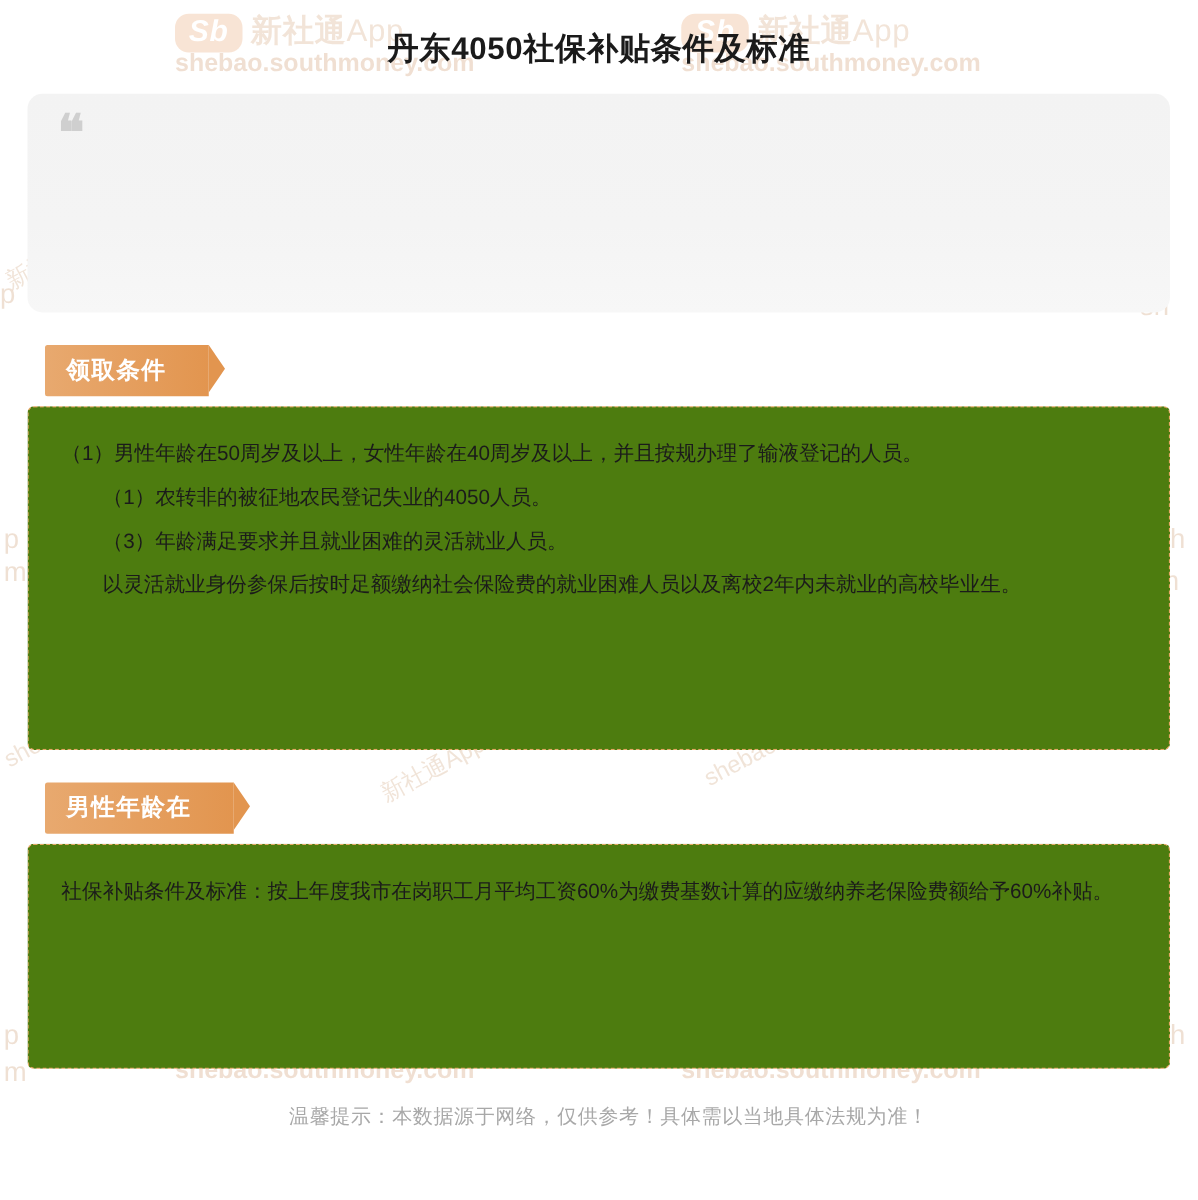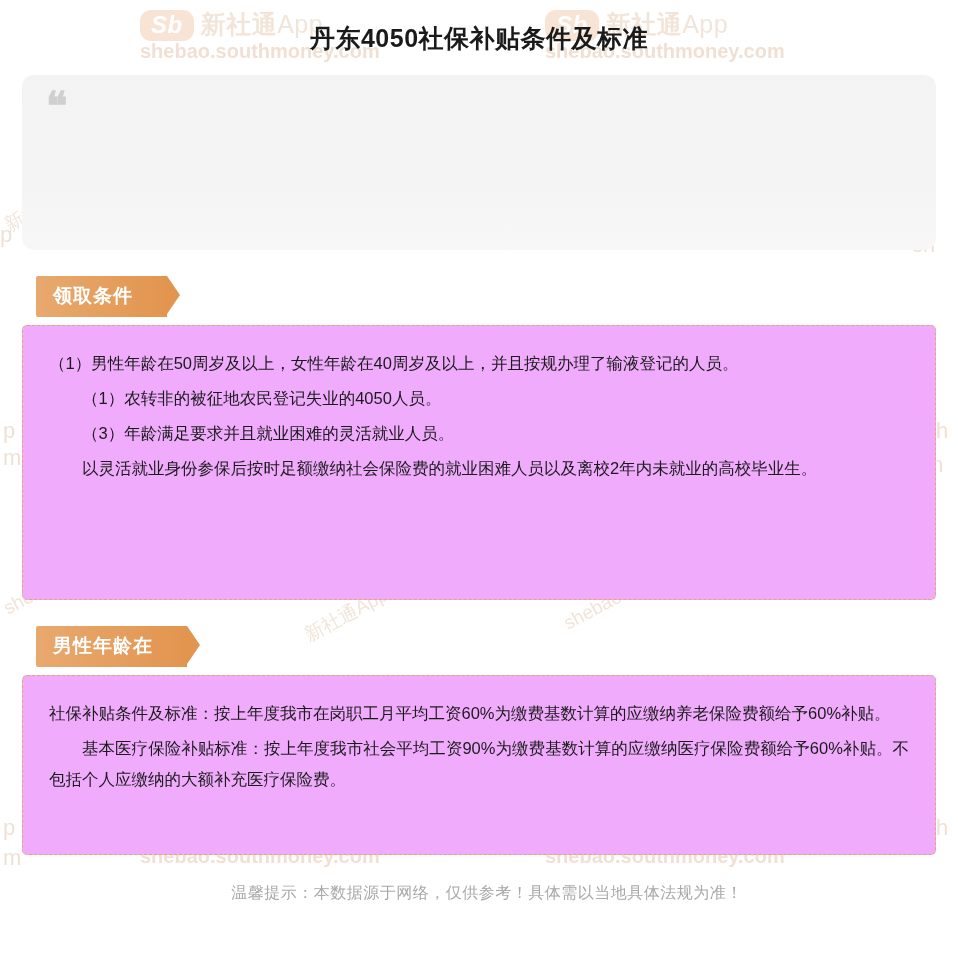--- a/index.html
+++ b/index.html
@@ -140,21 +140,21 @@
     width: 0;
     height: 0;
     border-top: 19px solid transparent;
     border-bottom: 19px solid transparent;
     border-left: 13px solid #e2954f;
   }
   .dashed-box {
     margin-top: 8px;
     border: 1.5px dashed #e5a764;
     border-radius: 5px;
-    background: #f0abfc;
+    background: #4d7c0f;
     padding: 22px 26px 26px 26px;
     box-sizing: border-box;
   }
   .dashed-box.cond {
     min-height: 275px;
   }
   .dashed-box.std {
     min-height: 180px;
   }
   .p {
@@ -243,18 +243,17 @@
       <p class="p indent">（1）农转非的被征地农民登记失业的4050人员。</p>
       <p class="p indent">（3）年龄满足要求并且就业困难的灵活就业人员。</p>
       <p class="p indent">以灵活就业身份参保后按时足额缴纳社会保险费的就业困难人员以及离校2年内未就业的高校毕业生。</p>
     </div>
   </div>
 
   <div class="section">
     <div class="sec-head">男性年龄在</div>
     <div class="dashed-box std">
       <p class="p tight">社保补贴条件及标准：按上年度我市在岗职工月平均工资60%为缴费基数计算的应缴纳养老保险费额给予60%补贴。</p>
-      <p class="p indent">基本医疗保险补贴标准：按上年度我市社会平均工资90%为缴费基数计算的应缴纳医疗保险费额给予60%补贴。不包括个人应缴纳的大额补充医疗保险费。</p>
     </div>
   </div>
 
   <div class="footer-note">温馨提示：本数据源于网络，仅供参考！具体需以当地具体法规为准！</div>
 </div>
 
 </body></html>

